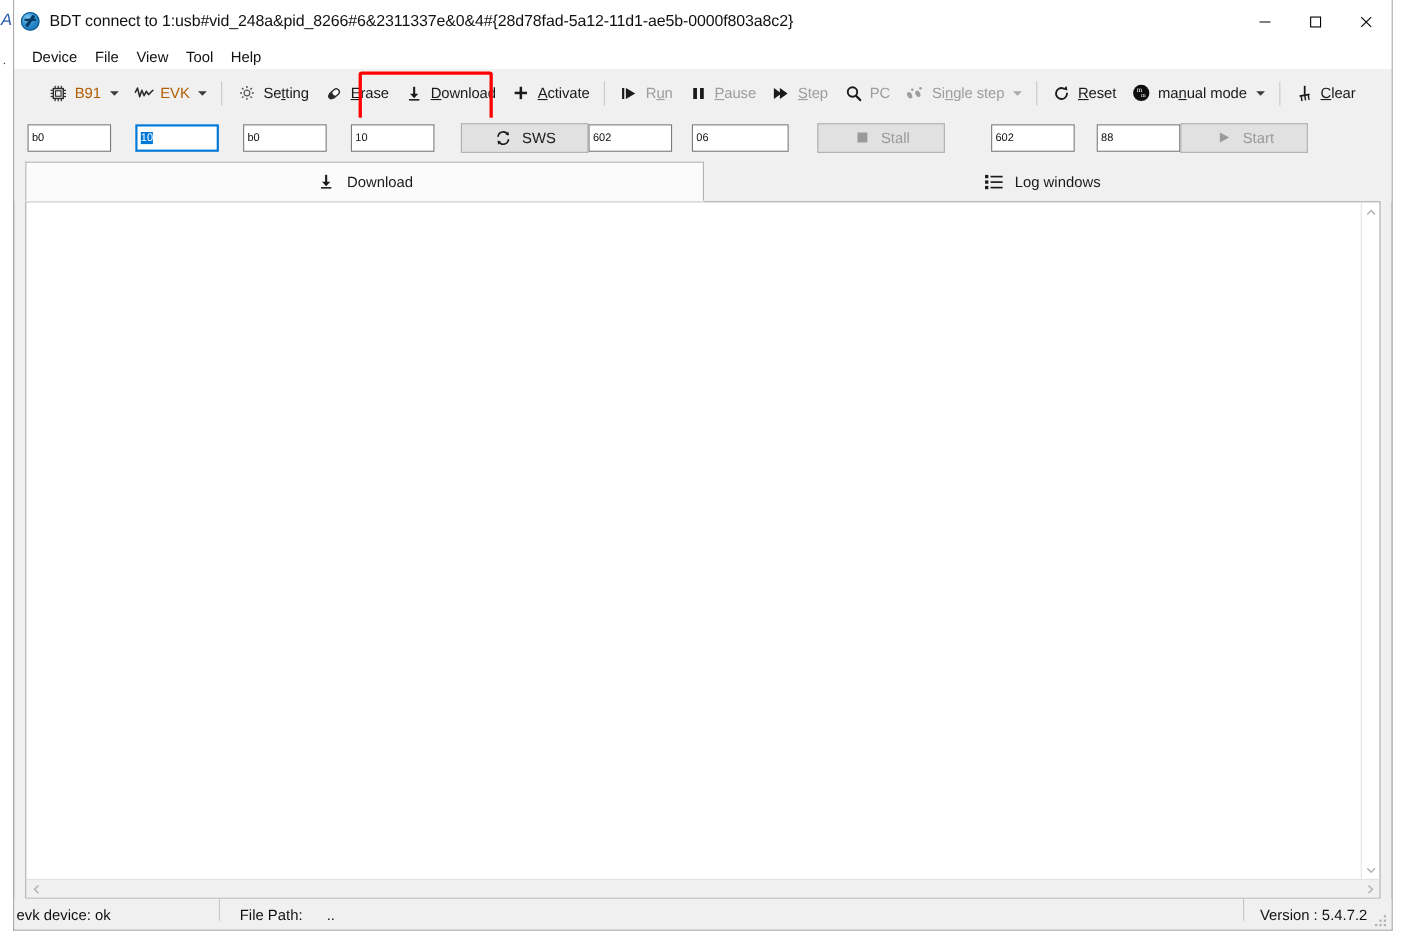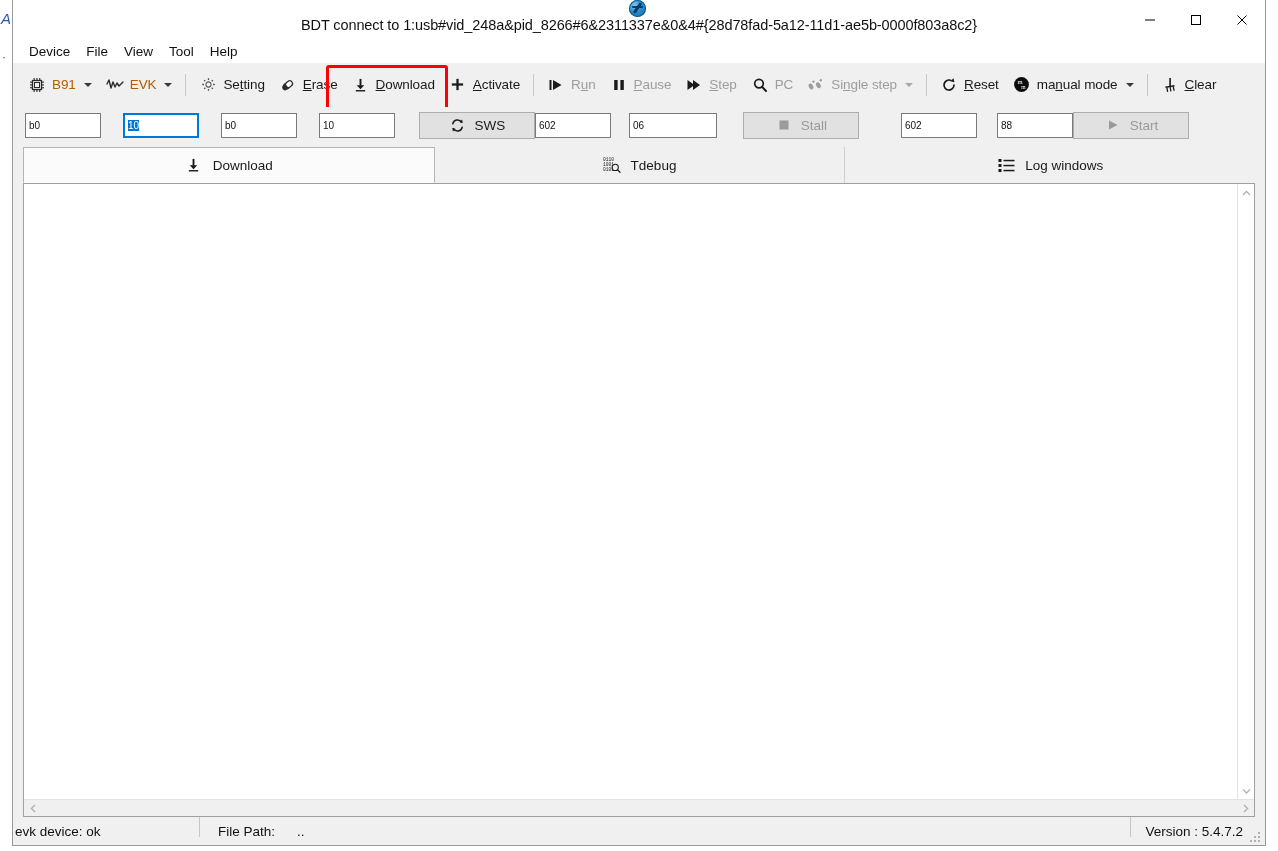--- a/index.html
+++ b/index.html
@@ -30,21 +30,20 @@
     border-top: none;
     display: flex; flex-direction: column;
   }
 
   
   #title-bar {
     height: 39px; min-height: 39px;
     background: #ffffff;
     display: flex; align-items: center;
     position: relative;
-    flex-direction: column;
   }
   #app-icon {
     width: 17px; height: 17px; margin-left: 6px; margin-right: 9px;
     border-radius: 50%;
     background: radial-gradient(circle at 35% 30%, #7ec6ef 0%, #2b8ccd 45%, #1264a0 100%);
     position: relative; flex: 0 0 auto;
     box-shadow: inset 0 0 0 1px #0d5a93;
   }
   #app-icon::before {
     content:""; position:absolute; left:3px; top:6px; width:11px; height:2px;
@@ -76,21 +75,21 @@
   .menu-item {
     font-size: 13.5px; color: #111; padding: 2px 8px; cursor: default;
     white-space: nowrap;
   }
 
   
   #toolbar {
     height: 44px; min-height: 44px;
     background: #f0f0f0;
     display: flex; align-items: center;
-    padding-left: 8px;
+    padding-left: 24px;
     position: relative;
     border-bottom: 1px solid #f0f0f0;
   }
   .tb-item {
     display: flex; align-items: center; height: 32px;
     padding: 0 7px; cursor: default; white-space: nowrap;
     gap: 6px;
   }
   .tb-label {
     font-size: 13.5px; color: #1a1a1a; letter-spacing: -0.1px;
@@ -497,34 +496,20 @@
       <span class="tab-ico">
         <svg width="15" height="16" viewBox="0 0 16 16">
           <rect x="7" y="1.5" width="2" height="7.5" fill="#1a1a1a"></rect>
           <polygon points="4,8.2 12,8.2 8,12.6" fill="#1a1a1a"></polygon>
           <rect x="3" y="13.4" width="10" height="1.5" fill="#1a1a1a"></rect>
         </svg>
       </span>
       <span>Download</span>
     </div>
 
-    <div class="tab inactive">
-      <span class="tab-ico">
-        <svg width="18" height="16" viewBox="0 0 18 16">
-          <g font-family="'Liberation Mono',monospace" font-size="4.6" fill="#1a1a1a">
-            <text x="0" y="4.4">0110</text>
-            <text x="0" y="9.2">1001</text>
-            <text x="0" y="14">0101</text>
-          </g>
-          <circle cx="12.2" cy="10.4" r="3.1" fill="none" stroke="#1a1a1a" stroke-width="1.1"></circle>
-          <line x1="14.4" y1="12.6" x2="17" y2="15.2" stroke="#1a1a1a" stroke-width="1.3" stroke-linecap="round"></line>
-        </svg>
-      </span>
-      <span>Tdebug</span>
-    </div>
 
     <div class="tab inactive">
       <span class="tab-ico">
         <svg width="17" height="15" viewBox="0 0 17 15">
           <g fill="#1a1a1a">
             <rect x="0.5" y="1" width="3" height="3"></rect>
             <rect x="0.5" y="6" width="3" height="3"></rect>
             <rect x="0.5" y="11" width="3" height="3"></rect>
             <rect x="5.5" y="1.8" width="11" height="1.5"></rect>
             <rect x="5.5" y="6.8" width="11" height="1.5"></rect>

